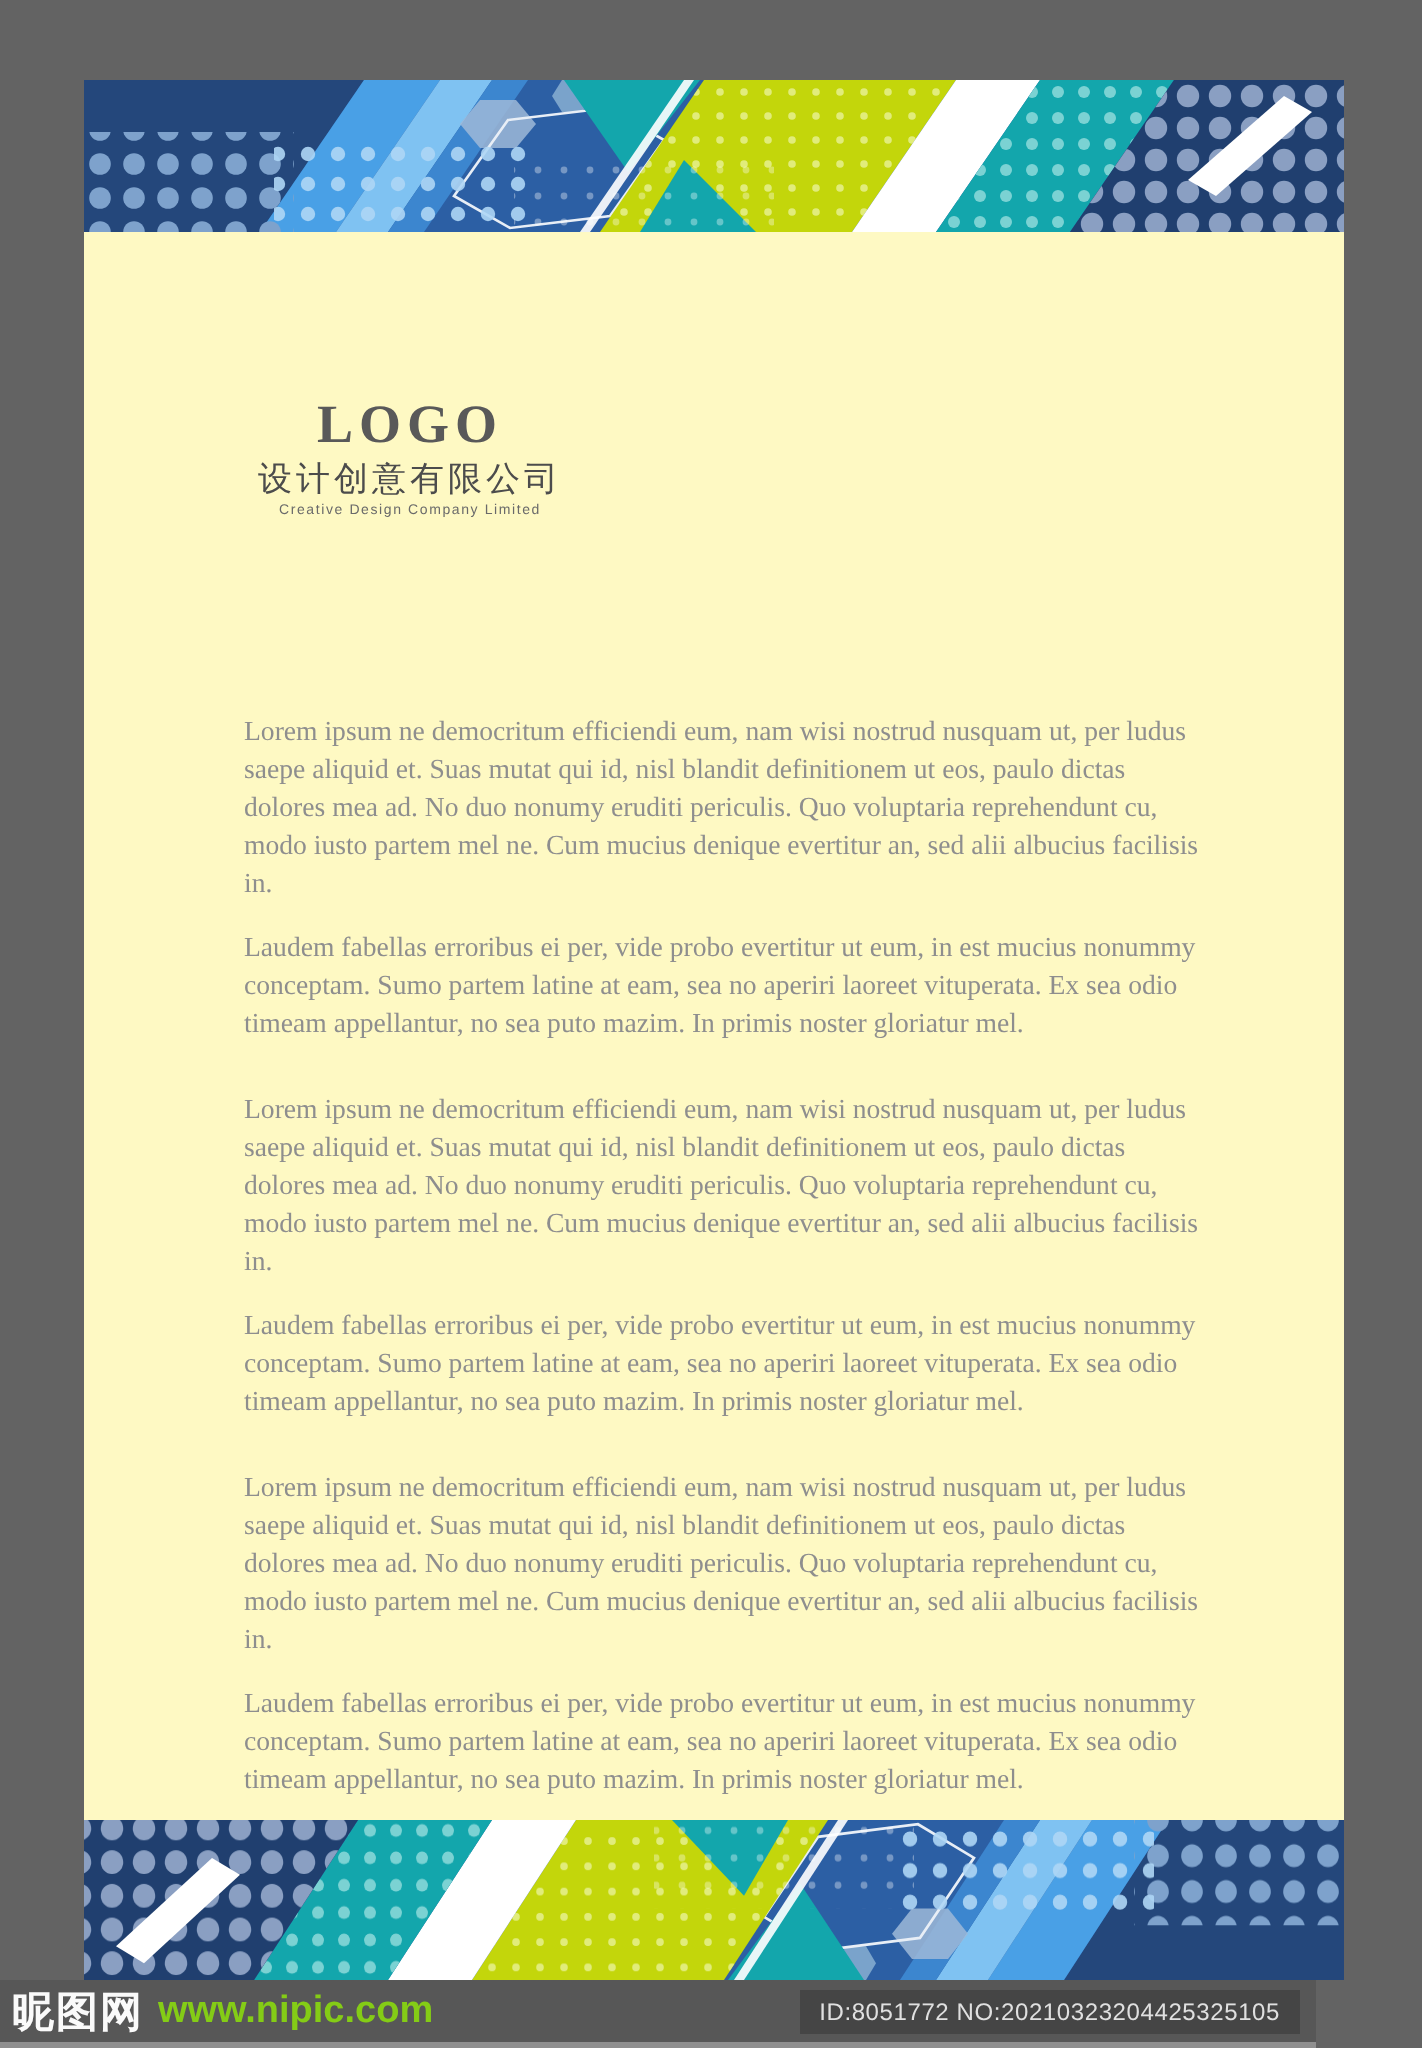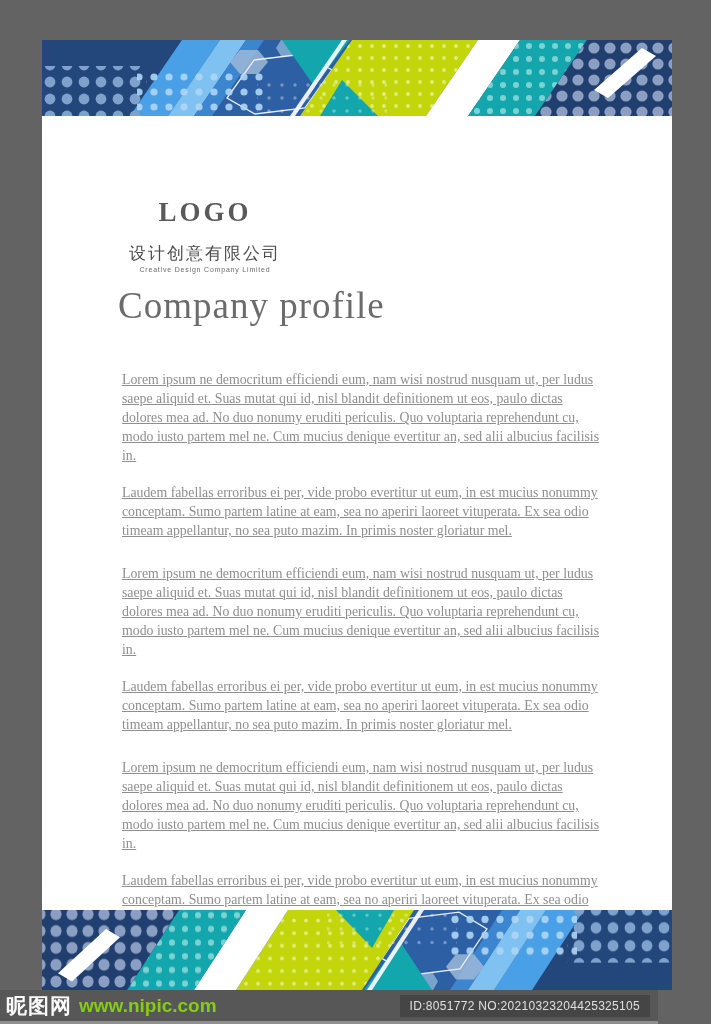--- a/index.html
+++ b/index.html
@@ -7,60 +7,60 @@
     width:711px;height:1024px;
     background:#636363;
     position:relative;
     overflow:hidden;
     font-family:"Liberation Sans", sans-serif;
   }
   
   .page{
     position:absolute;left:42px;top:40px;
     width:630px;height:950px;
-    background:#ffffff;
+    background:#fef9c3;
   }
   .banner{
     position:absolute;left:0;width:630px;display:block;
   }
   .banner.top{top:0;height:76px;}
   .banner.bottom{bottom:0;height:80px;}
 
   
   .logo-block{
     position:absolute;left:78px;top:158px;width:170px;
     text-align:center;color:#555;
   }
   .logo-text{
     font-family:"Liberation Serif","DejaVu Serif",serif;
     font-weight:bold;font-size:27px;letter-spacing:3px;
     color:#595959;line-height:1.1;
   }
   .logo-cn{
     font-size:17px;letter-spacing:2px;color:#4c4c4c;
-    margin-top:16px;line-height:1.2;white-space:nowrap;
+    margin-top:2px;line-height:1.2;white-space:nowrap;
   }
   .logo-en{
     font-size:7px;letter-spacing:0.8px;color:#6a6a6a;
     margin-top:2px;white-space:nowrap;
   }
 
   
   .doc-title{
     position:absolute;left:76px;top:244px;
     font-family:"Liberation Serif","DejaVu Serif",serif;
     font-weight:400;font-size:37px;color:#6b6b6b;
     letter-spacing:1px;
   }
   .content{
     position:absolute;left:80px;top:312px;width:484px;
     font-family:"Liberation Serif","DejaVu Serif",serif;
     font-size:13.8px;line-height:19px;color:#8e8e8e;
   }
-  .content p{margin:18px 0 13px 0;text-decoration:underline;}
+  .content p{margin:4px 0 13px 0;}
   .section{margin-bottom:24px;}
 
   
   .wm-bar{
     position:absolute;left:0;top:990px;width:658px;height:34px;
     background:#575757;
     border-bottom:3px solid #8f8f8f;
     box-sizing:border-box;
     display:flex;align-items:center;justify-content:space-between;
   }
@@ -161,21 +161,20 @@
       <rect x="215" y="34" width="130" height="42" fill="url(#dSF)"></rect>
     </g>
   </svg>
 
   <div class="logo-block">
     <div class="logo-text">LOGO</div>
     <div class="logo-cn">设计创意有限公司</div>
     <div class="logo-en">Creative Design Company Limited</div>
   </div>
 
-  <div class="doc-title">Company profile</div>
 
   <div class="content">
     <div class="section">
       <p>Lorem ipsum ne democritum efficiendi eum, nam wisi nostrud nusquam ut, per ludus saepe aliquid et. Suas mutat qui id, nisl blandit definitionem ut eos, paulo dictas dolores mea ad. No duo nonumy eruditi periculis. Quo voluptaria reprehendunt cu, modo iusto partem mel ne. Cum mucius denique evertitur an, sed alii albucius facilisis in.</p>
       <p>Laudem fabellas erroribus ei per, vide probo evertitur ut eum, in est mucius nonummy conceptam. Sumo partem latine at eam, sea no aperiri laoreet vituperata. Ex sea odio timeam appellantur, no sea puto mazim. In primis noster gloriatur mel.</p>
     </div>
     <div class="section">
       <p>Lorem ipsum ne democritum efficiendi eum, nam wisi nostrud nusquam ut, per ludus saepe aliquid et. Suas mutat qui id, nisl blandit definitionem ut eos, paulo dictas dolores mea ad. No duo nonumy eruditi periculis. Quo voluptaria reprehendunt cu, modo iusto partem mel ne. Cum mucius denique evertitur an, sed alii albucius facilisis in.</p>
       <p>Laudem fabellas erroribus ei per, vide probo evertitur ut eum, in est mucius nonummy conceptam. Sumo partem latine at eam, sea no aperiri laoreet vituperata. Ex sea odio timeam appellantur, no sea puto mazim. In primis noster gloriatur mel.</p>
     </div>

